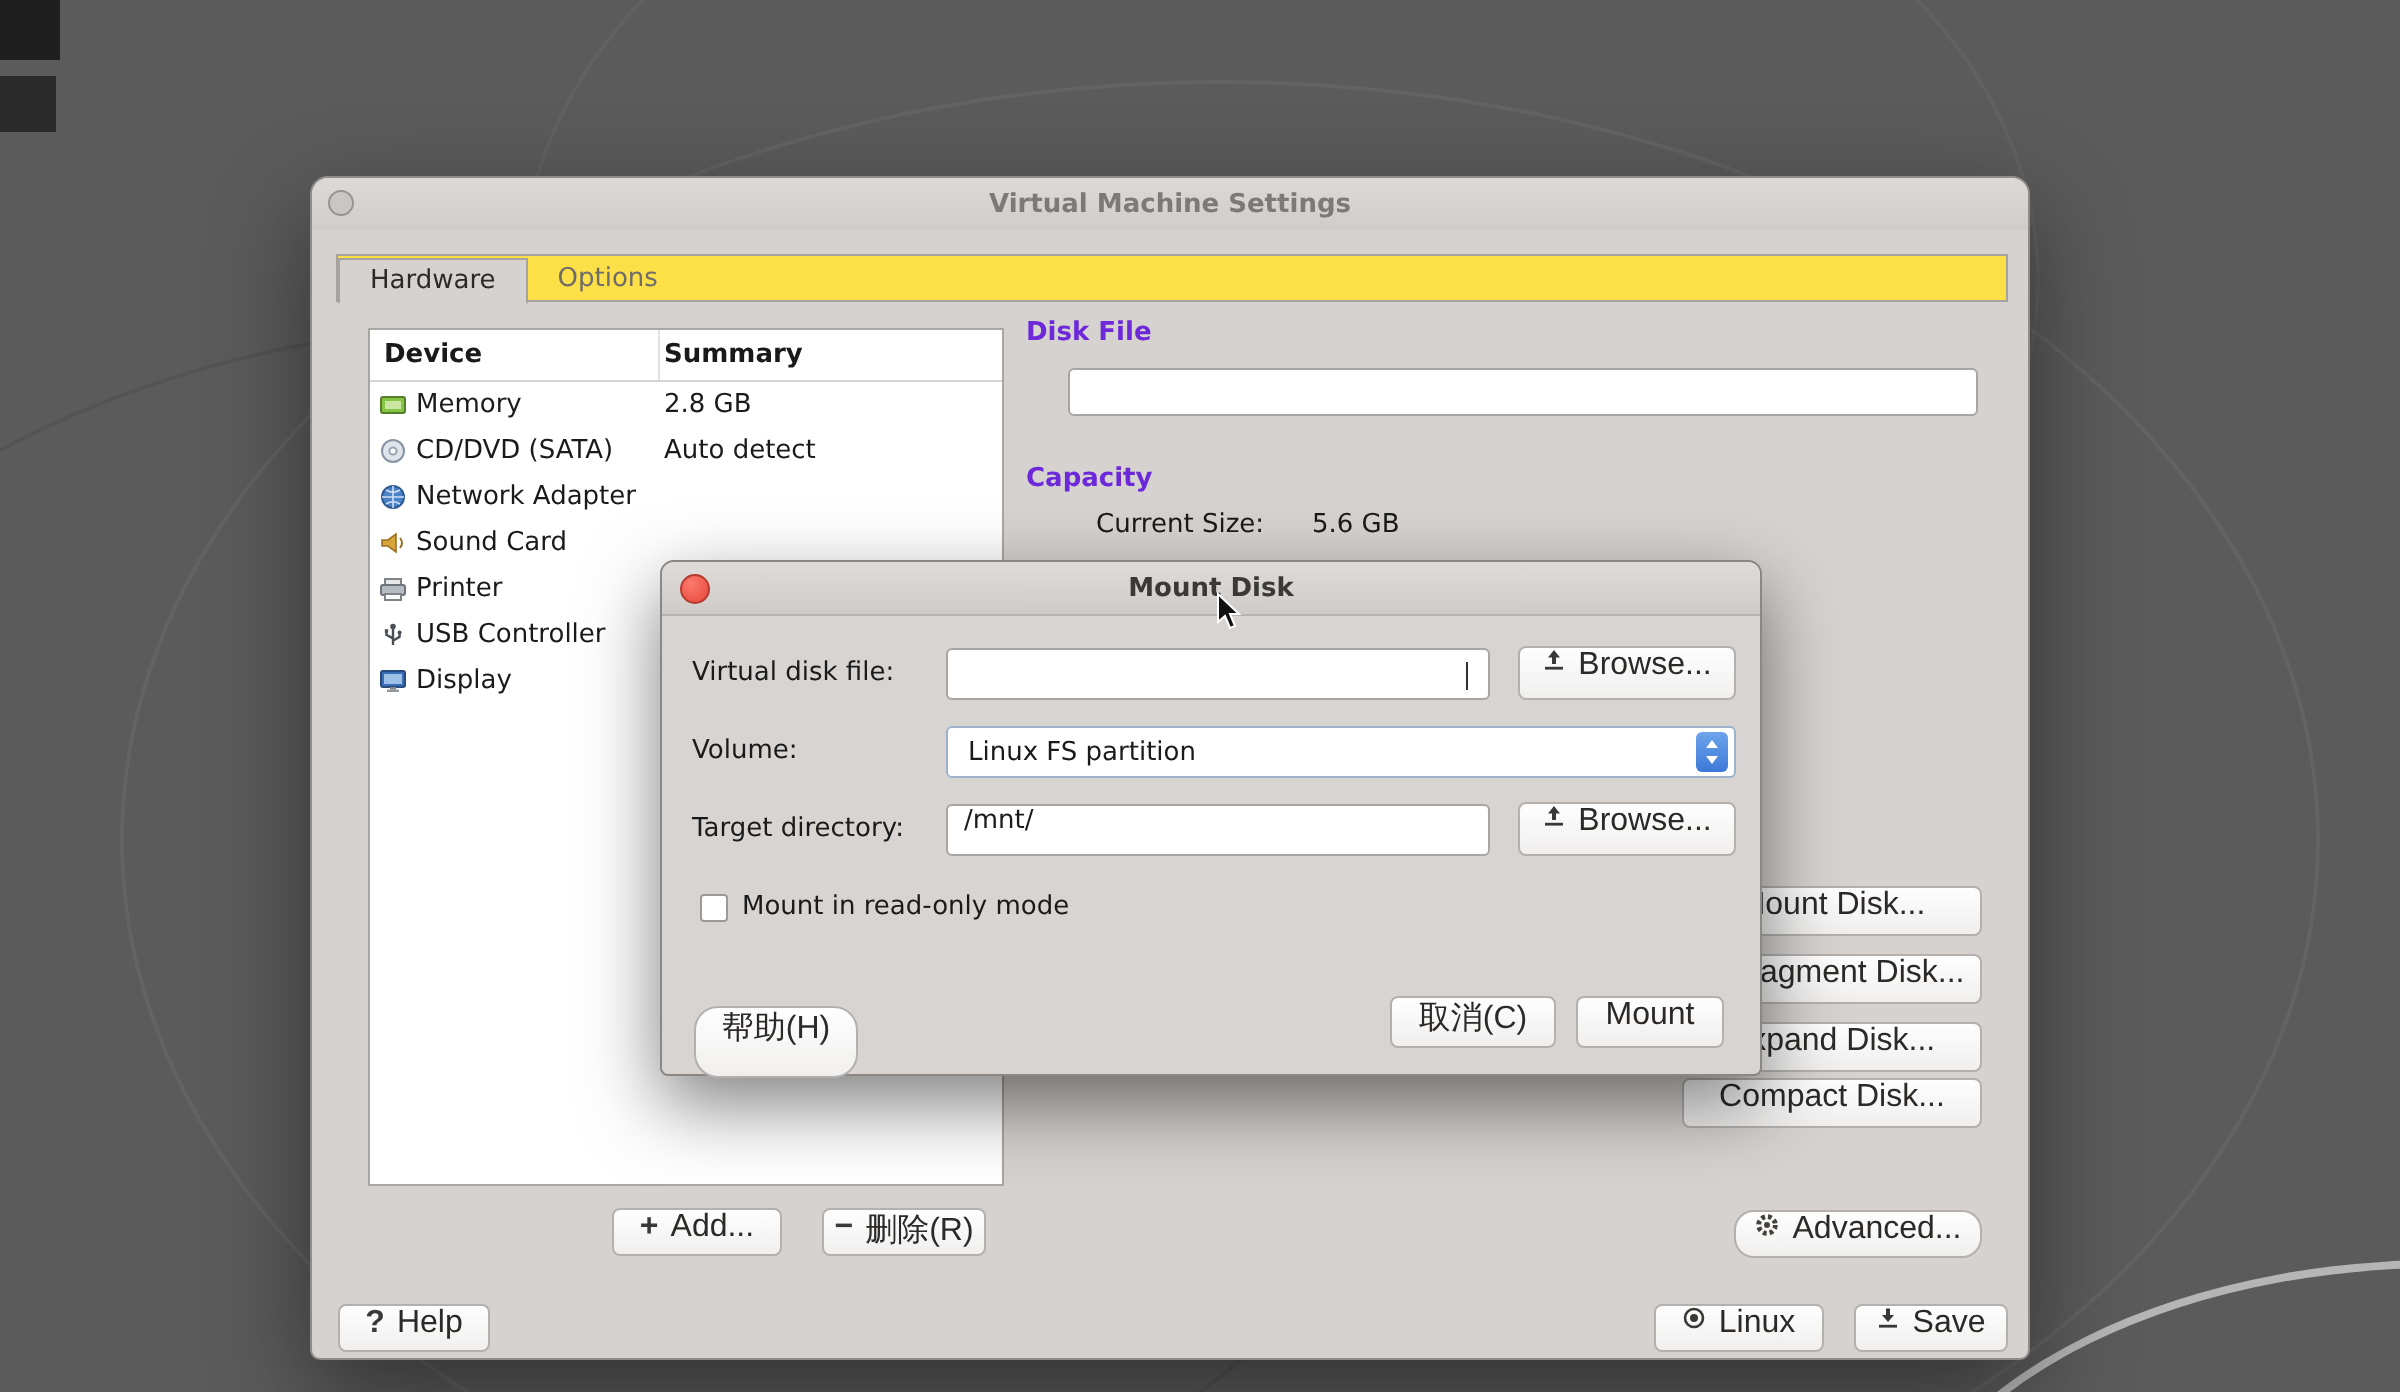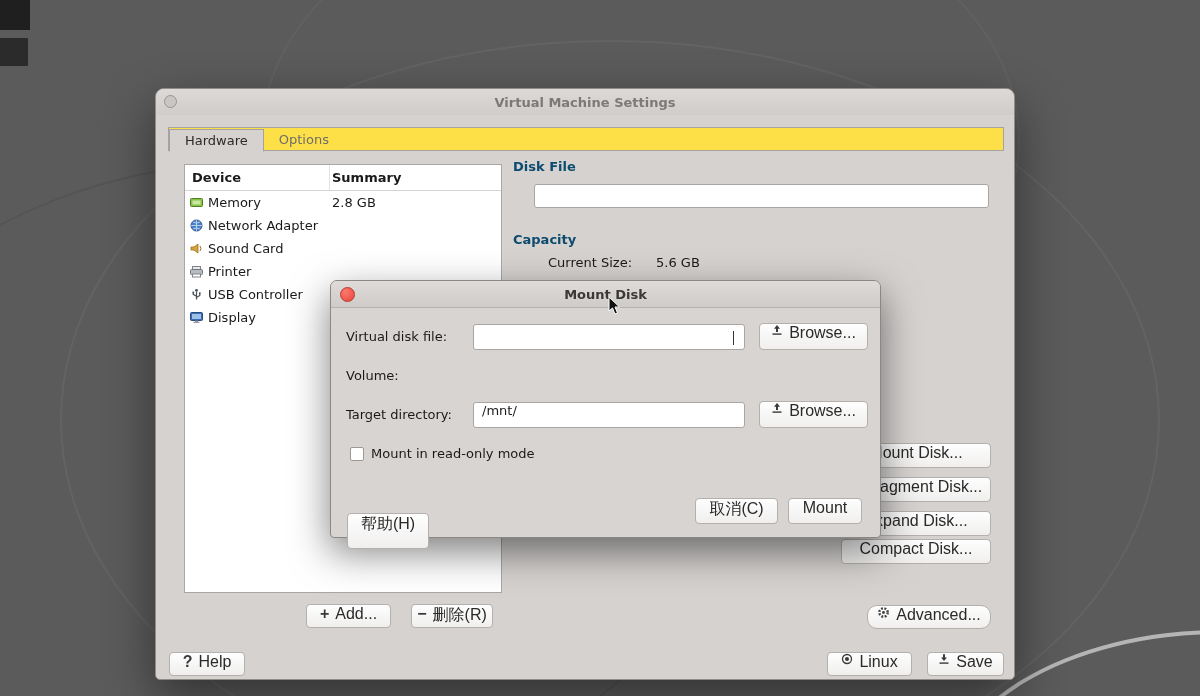--- a/index.html
+++ b/index.html
@@ -40,21 +40,21 @@
   .device-header { display:flex; height:26px; align-items:center; border-bottom:1px solid #d4d4d4; font-weight:bold; }
   .device-header .dcol { padding-left:7px; width:145px; border-right:1px solid #e2e2e2; height:100%; display:flex; align-items:center; }
   .device-header .scol { padding-left:2px; flex:1; }
   .device-row { display:flex; height:23px; align-items:center; }
   .device-row .dcol { width:145px; padding-left:5px; display:flex; align-items:center; gap:5px; overflow:hidden; white-space:nowrap; }
   .device-row .scol { flex:1; padding-left:2px; white-space:nowrap; }
   .device-row.selected { background:#2368d8; color:#ffffff; }
   .dev-ico { flex:0 0 auto; }
 
   
-  .panel-label { position:absolute; font-weight:bold; color:#0c4a6e; }
+  .panel-label { position:absolute; font-weight:bold; color:#6d28d9; }
   .disk-file-label { left:357px; top:70px; }
   .capacity-label { left:357px; top:143px; }
   .text-input { background:#fff; border:1px solid #a8a5a3; border-radius:3px; padding:0 8px;
     display:flex; align-items:center; position:absolute; }
   .disk-file-input { left:378px; top:95px; width:455px; height:24px; }
   .cap-row-label { position:absolute; left:392px; top:166px; }
   .cap-row-value { position:absolute; left:500px; top:166px; }
 
   .btn { background:linear-gradient(#fefefe,#f0efee); border:1px solid #b3b0ae; border-radius:4px;
     display:flex; align-items:flex-start; justify-content:center; gap:6px; color:#2b2a29; cursor:default;
@@ -88,21 +88,21 @@
   .caret { position:absolute; right:10px; top:6px; width:1px; height:14px; background:#333; }
   .dlg-select { position:absolute; left:142px; top:82px; width:395px; height:26px; background:#fff;
     border:1px solid #9db2cc; border-radius:3px; display:flex; align-items:center; padding:0 30px 0 10px; }
   .spinner { position:absolute; right:3px; top:2px; width:16px; height:20px; border-radius:3px;
     background:linear-gradient(#6ea4ec,#3c79d8); display:flex; align-items:center; justify-content:center; }
   .dlg-browse { width:109px; height:27px; }
   .br1 { left:428px; top:42px; } .br3 { left:428px; top:120px; }
   .checkbox { position:absolute; left:19px; top:166px; width:14px; height:14px; background:#fff;
     border:1px solid #9c9997; border-radius:2px; }
   .checkbox-label { position:absolute; left:40px; top:165px; }
-  .dlg-help-btn { left:16px; top:232px; width:82px; height:36px; }
+  .dlg-help-btn { left:16px; top:222px; width:82px; height:36px;border-radius:12px; }
   .dlg-cancel-btn { left:364px; top:217px; width:83px; height:26px; }
   .dlg-mount-btn { left:457px; top:217px; width:74px; height:26px; }
 
   #cursor { position:absolute; left:608px; top:296px; z-index:50; }
 </style>
 </head>
 <body>
 
 <div id="desktop">
   <div class="bg-ellipse e1"></div>
@@ -135,20 +135,30 @@
               <rect x="0.5" y="2.5" width="12" height="8" rx="1" fill="#86c443" stroke="#567d2a"></rect>
               <rect x="2.5" y="4.5" width="8" height="4" fill="#c9e6a4"></rect>
             </svg>
           <span>Memory</span>
         </span>
         <span class="scol">2.8 GB</span>
       </div>
 
 
 
+      <div class="device-row">
+        <span class="dcol">
+          <svg class="dev-ico" width="13" height="13" viewBox="0 0 13 13">
+              <circle cx="6.5" cy="6.5" r="5.5" fill="#dfe3ea" stroke="#8a93a2"></circle>
+              <circle cx="6.5" cy="6.5" r="1.8" fill="#fff" stroke="#9aa3b2"></circle>
+            </svg>
+          <span>CD/DVD (SATA)</span>
+        </span>
+        <span class="scol">Auto detect</span>
+      </div>
 
       <div class="device-row">
         <span class="dcol">
           <svg class="dev-ico" width="13" height="13" viewBox="0 0 13 13">
               <circle cx="6.5" cy="6.5" r="5.5" fill="#4a82c8" stroke="#2d5a94"></circle>
               <path d="M1 6.5 H12 M6.5 1 V12 M3 3 Q6.5 5.2 10 3 M3 10 Q6.5 7.8 10 10" stroke="#cfe0f4" fill="none" stroke-width="0.8"></path>
             </svg>
           <span>Network Adapter</span>
         </span>
         <span class="scol"></span>
@@ -267,20 +277,29 @@
     </div>
     <button class="btn dlg-browse br1">
       <svg width="12" height="12" viewBox="0 0 12 12">
           <path d="M6 1 L9 4.8 H7 V8 H5 V4.8 H3 Z" fill="#3a3938"></path>
           <rect x="1.5" y="9.4" width="9" height="1.4" fill="#3a3938"></rect>
         </svg>
       <span>Browse...</span>
     </button>
 
     <div class="dlg-label lbl2">Volume:</div>
+    <div class="dlg-select">
+      <span>Linux FS partition</span>
+      <span class="spinner">
+        <svg width="10" height="14" viewBox="0 0 10 14">
+            <path d="M5 1 L8 5 H2 Z" fill="#fff"></path>
+            <path d="M5 13 L2 9 H8 Z" fill="#fff"></path>
+          </svg>
+      </span>
+    </div>
 
     <div class="dlg-label lbl3">Target directory:</div>
     <div class="dlg-input in3">
       <span>/mnt/</span>
     </div>
     <button class="btn dlg-browse br3">
       <svg width="12" height="12" viewBox="0 0 12 12">
           <path d="M6 1 L9 4.8 H7 V8 H5 V4.8 H3 Z" fill="#3a3938"></path>
           <rect x="1.5" y="9.4" width="9" height="1.4" fill="#3a3938"></rect>
         </svg>

